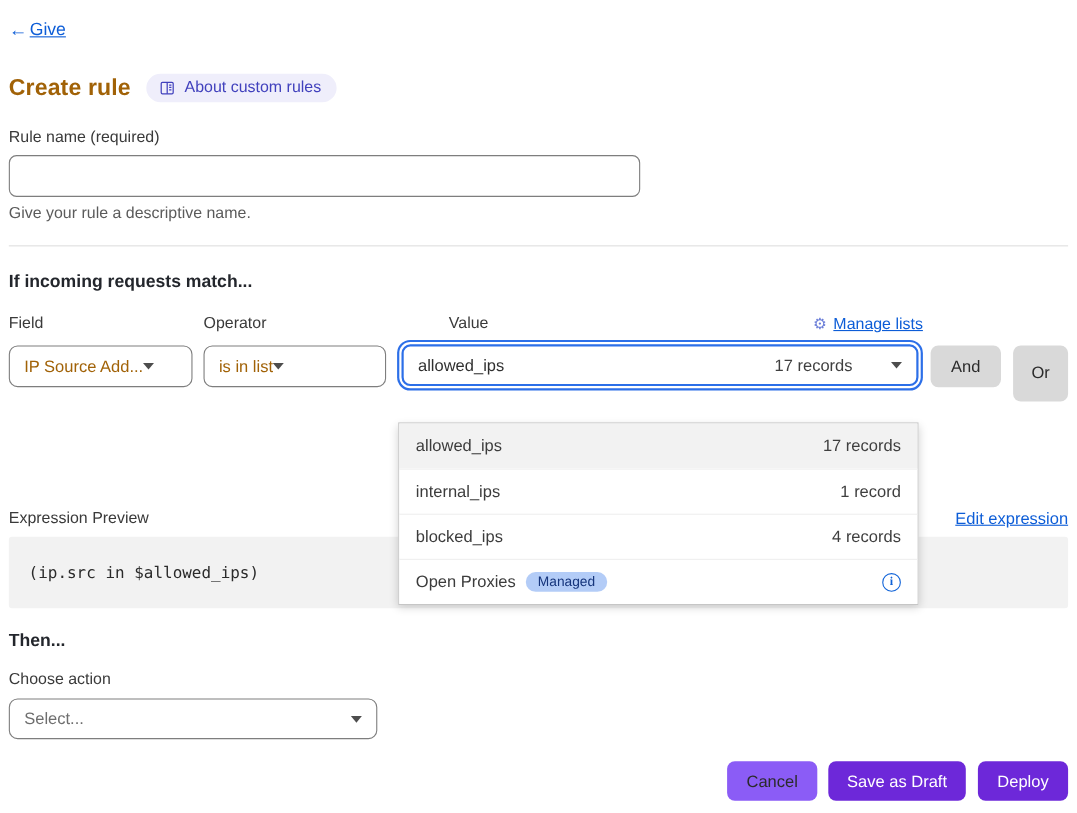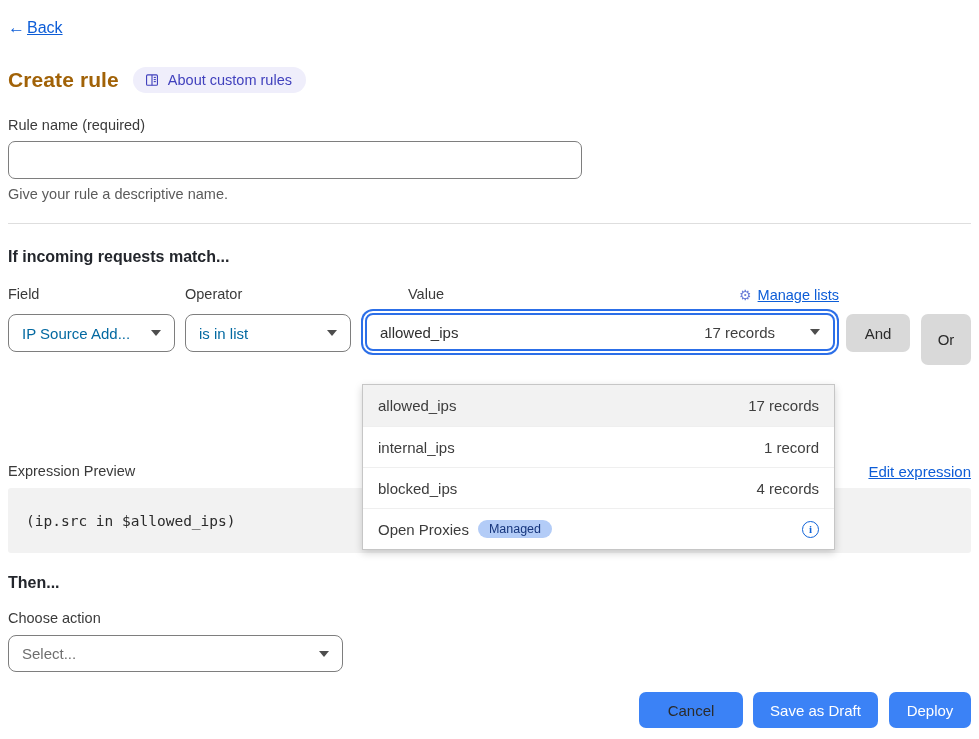--- a/index.html
+++ b/index.html
@@ -41,22 +41,22 @@
   .section-heading { margin-top:24px; font-size:16px; font-weight:700; color:#23262c; }
 
   
   .cond-row { margin-top:20px; display:flex; align-items:flex-start; }
   .cond-col-label { font-size:14.5px; color:#3a3a3a; height:17px; }
   .col-field { width:167px; margin-right:10px; }
   .col-op    { width:166px; margin-right:10px; }
   .col-value { width:478px; position:relative; }
   .select-box {
     margin-top:11px; height:38px; border:1px solid #7e7e7e; border-radius:8px;
-    background:#fff; display:flex; align-items:center; justify-content:space-between;
-    padding:0 13px; font-size:15px; color:#0369a1; cursor:pointer;
+    background:#fff; display:flex; align-items:center; 
+    padding:0 13px; font-size:15px; color:#a16207; cursor:pointer;
   }
   .chev { width:0; height:0; border-left:5px solid transparent; border-right:5px solid transparent; border-top:6px solid #4d4d4d; }
   .value-head { display:flex; align-items:flex-end; justify-content:space-between; height:17px;margin-left:47px; }
   .manage-lists { color:#0d5dd7; font-size:14.5px; text-decoration:none; display:inline-flex; align-items:center; gap:6px; cursor:pointer; }
   .manage-lists .gear { color:#6b7ed8; font-size:14px; text-decoration:none; }
   .manage-lists .txt { text-decoration:underline; }
   .combobox-wrap { margin-top:6px; padding:4px; }
   .combobox {
     height:38px; border:2px solid #2c6fe8; border-radius:8px; background:#fff;
     box-shadow:0 0 0 2px #ffffff, 0 0 0 4px #2c6fe8;
@@ -110,35 +110,35 @@
   .action-label { margin-top:18px; font-size:14.5px; color:#3a3a3a; }
   .action-select {
     margin-top:9px; width:335px; height:37px; border:1px solid #7e7e7e; border-radius:8px;
     display:flex; align-items:center; justify-content:space-between; padding:0 13px;
     font-size:15px; color:#6e6e6e; cursor:pointer; background:#fff;
   }
 
   
   .footer-row { margin-top:20px; display:flex; justify-content:flex-end; align-items:center; }
   .btn { height:36px; border:0; border-radius:7px; font-size:15px; font-family:inherit; cursor:pointer; }
-  .btn-cancel { width:104px; background:#3b82f6; color:#2b2b2b; }
-  .btn-primary { background:#3b82f6; color:#ffffff; }
+  .btn-cancel { width:82px; background:#8b5cf6; color:#2b2b2b; }
+  .btn-primary { background:#6d28d9; color:#ffffff; }
   .btn-save { width:125px; margin-left:10px; }
   .btn-deploy { width:82px; margin-left:11px; }
 </style>
 </head>
 <body>
 
 <div class="page">
 
   
   <div class="back-row">
     <a class="back-link">
       <span class="back-arrow">←</span>
-      <span class="back-text">Back</span>
+      <span class="back-text">Give</span>
     </a>
   </div>
 
   
   <div class="header-row">
     <h1 class="page-title">Create rule</h1>
     <span class="about-badge">
       <svg width="16" height="16" viewBox="0 0 20 20" fill="none" stroke="#4141bd" stroke-width="1.4">
         <rect x="3.2" y="3.6" width="13.6" height="13" rx="1.4"></rect>
         <line x1="10" y1="3.6" x2="10" y2="16.6"></line>

